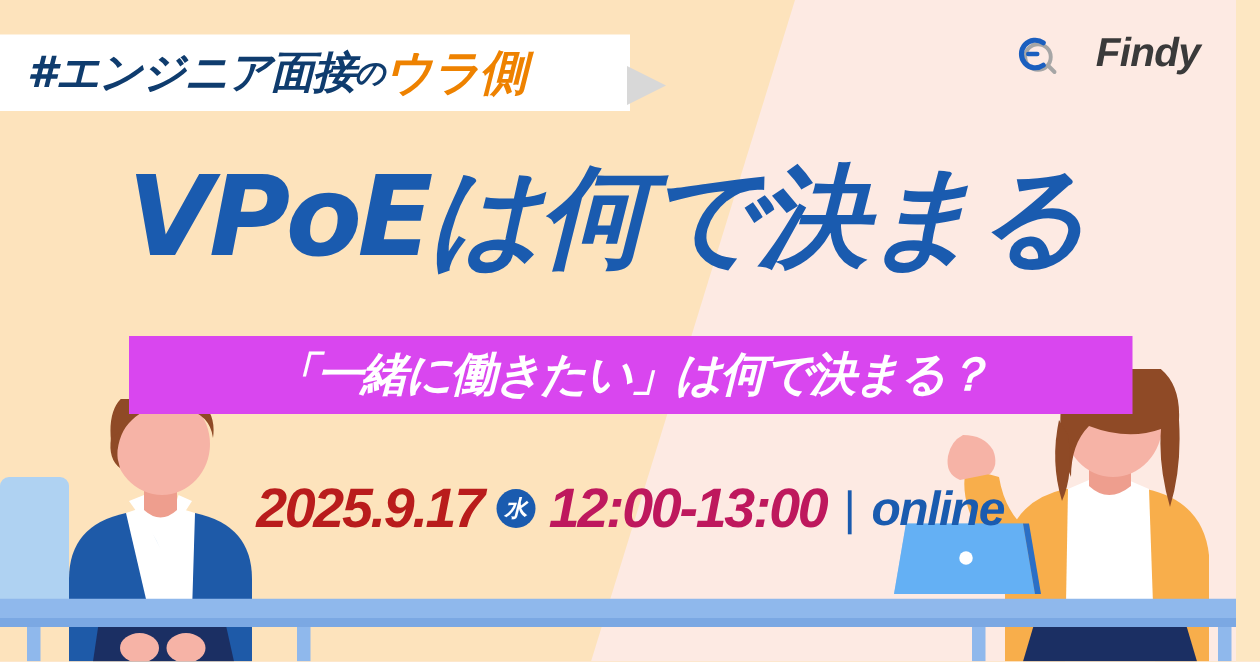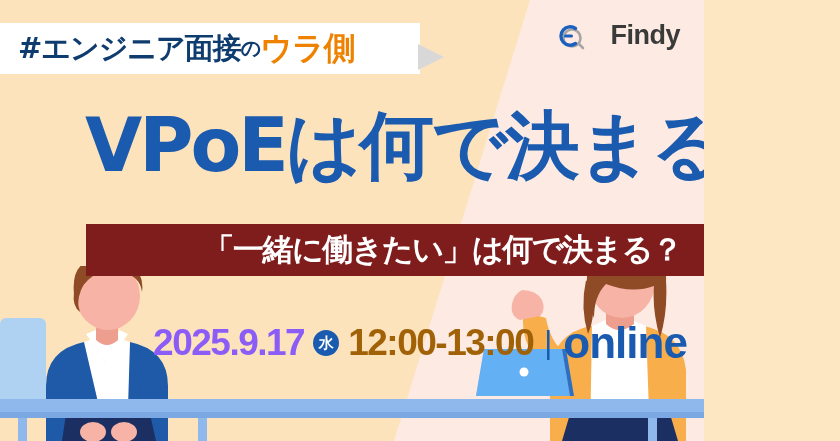--- a/index.html
+++ b/index.html
@@ -1,21 +1,21 @@
 <!DOCTYPE html>
 <html><head>
 <meta charset="utf-8">
 <style>
   html,body{margin:0;padding:0;}
   body{
     width:840px;height:441px;overflow:hidden;
     font-family:"Liberation Sans","DejaVu Sans",sans-serif;
     background:#FDE7C2;
   }
-  .banner{position:relative;width:704px;height:441px;overflow:hidden;}
+  .banner{position:relative;width:824px;height:441px;overflow:hidden;font-style:italic;}
 
   
   .bg-left{position:absolute;inset:0;background:#FDE3BC;}
   .bg-right{
     position:absolute;top:0;left:0;width:840px;height:441px;
     background:#FDEAE3;
     clip-path:polygon(530px 0, 840px 0, 840px 441px, 394px 441px);
   }
 
   
@@ -63,54 +63,54 @@
     position:absolute;left:85px;top:108px;
     font-size:74px;font-weight:bold;color:#1A5BAF;
     letter-spacing:-2px;line-height:1;white-space:nowrap;
     font-family:"DejaVu Sans","Liberation Sans",sans-serif;
   }
   .headline .lat{letter-spacing:-3px;margin-top:44px;}
 
   
   .subbar{
     position:absolute;left:86px;top:224px;width:669px;height:52px;
-    background:#7f1d1d;display:flex;align-items:center;justify-content:center;padding-left:22px;
+    background:#d946ef;display:flex;align-items:center;justify-content:center;
   }
   .subbar-text{
     font-size:31px;font-weight:bold;color:#FFFFFF;letter-spacing:-1.5px;
     white-space:nowrap;
     font-family:"DejaVu Sans","Liberation Sans",sans-serif;
   }
 
   
   .dateline{
     position:absolute;left:0;top:318px;width:840px;
     display:flex;align-items:center;justify-content:center;gap:0;
     white-space:nowrap;
   }
   .d-num{
-    font-size:37px;font-weight:bold;color:#8b5cf6;letter-spacing:-1.5px;
+    font-size:37px;font-weight:bold;color:#b91c1c;letter-spacing:-1.5px;
     font-family:"Liberation Sans",sans-serif;
   }
   .d-badge{
     display:inline-flex;align-items:center;justify-content:center;
     width:26px;height:26px;border-radius:50%;background:#1A5BAF;
     color:#fff;font-size:15px;font-weight:bold;margin:0 9px;
     font-family:"DejaVu Sans",sans-serif;
   }
   .d-time{
-    font-size:37px;font-weight:bold;color:#a16207;letter-spacing:-1.5px;
+    font-size:37px;font-weight:bold;color:#be185d;letter-spacing:-1.5px;
     font-family:"Liberation Sans",sans-serif;
   }
   .d-sep{
     font-size:31px;color:#1A5BAF;margin:0 11px;font-weight:400;
     font-family:"Liberation Sans",sans-serif;
   }
   .d-online{
-    font-size:44px;font-weight:bold;color:#1A5BAF;letter-spacing:-1px;
+    font-size:32px;font-weight:bold;color:#1A5BAF;letter-spacing:-1px;
     font-family:"Liberation Sans",sans-serif;
   }
 
   
   .illu{position:absolute;bottom:0;pointer-events:none;}
   .illu-left{left:0;width:240px;height:175px;}
   .illu-right{right:0;width:250px;height:195px;}
 
   
   .desk{position:absolute;left:0;top:399px;width:840px;height:42px;}

